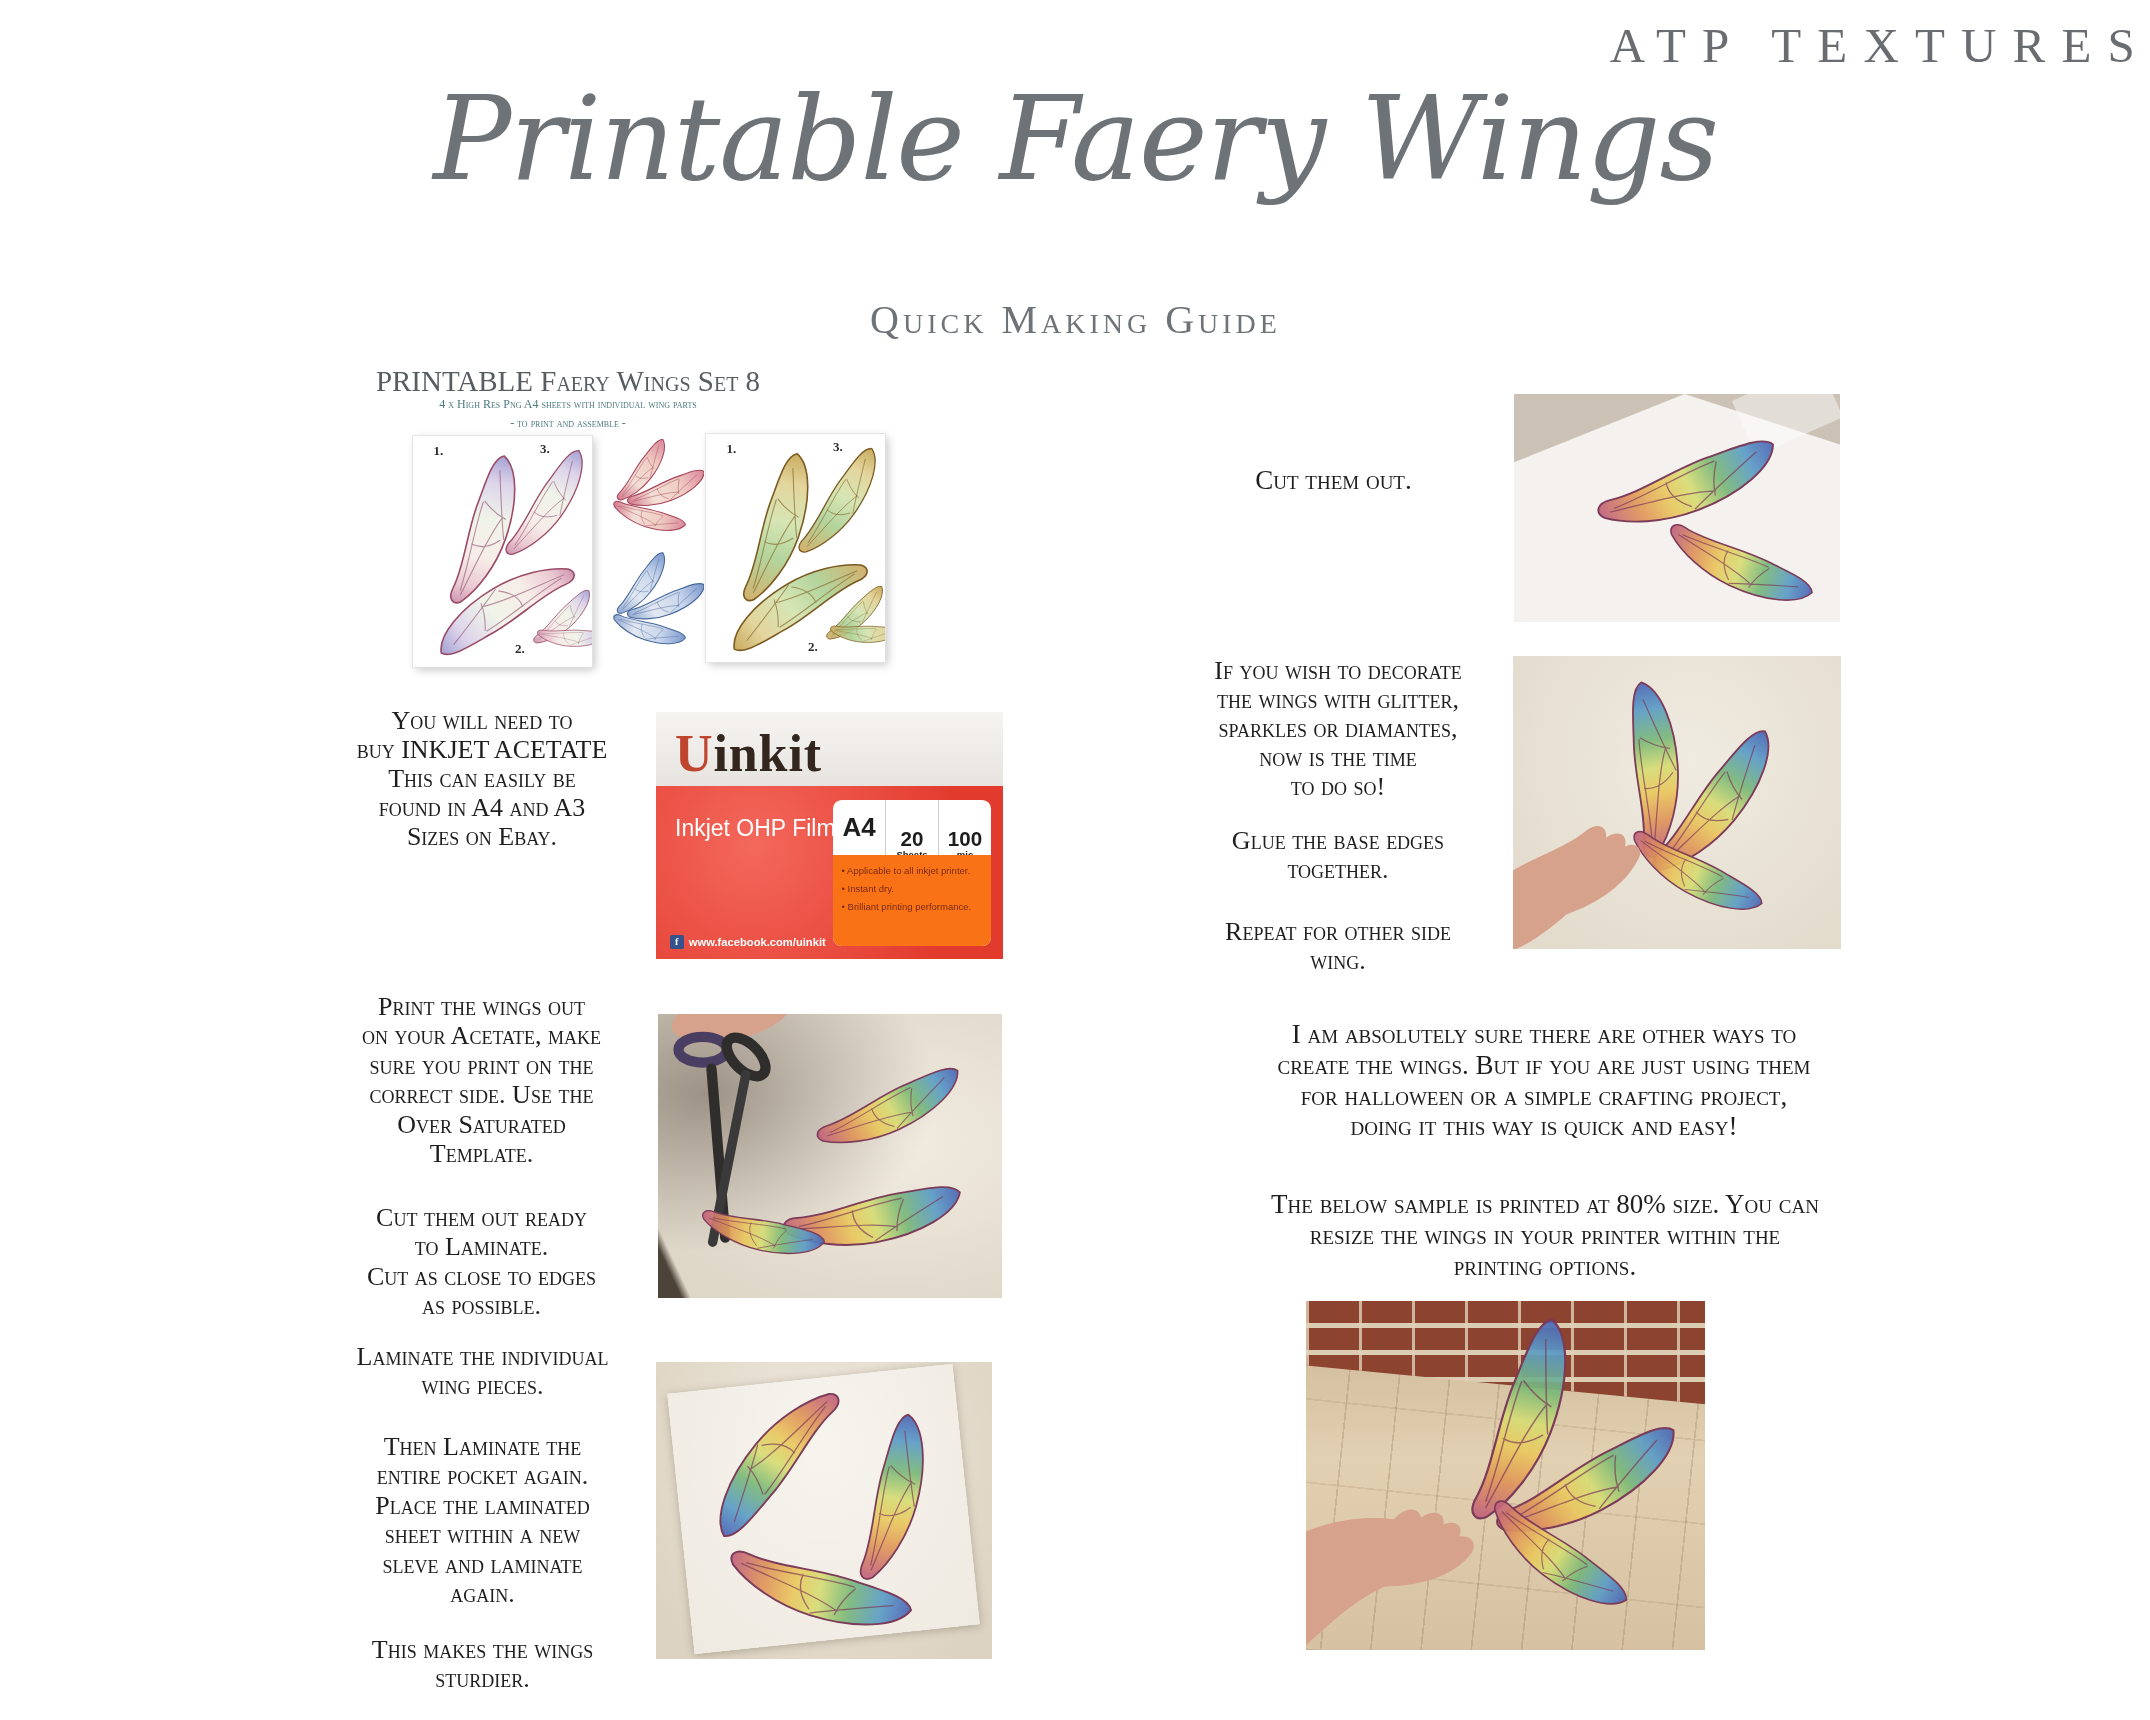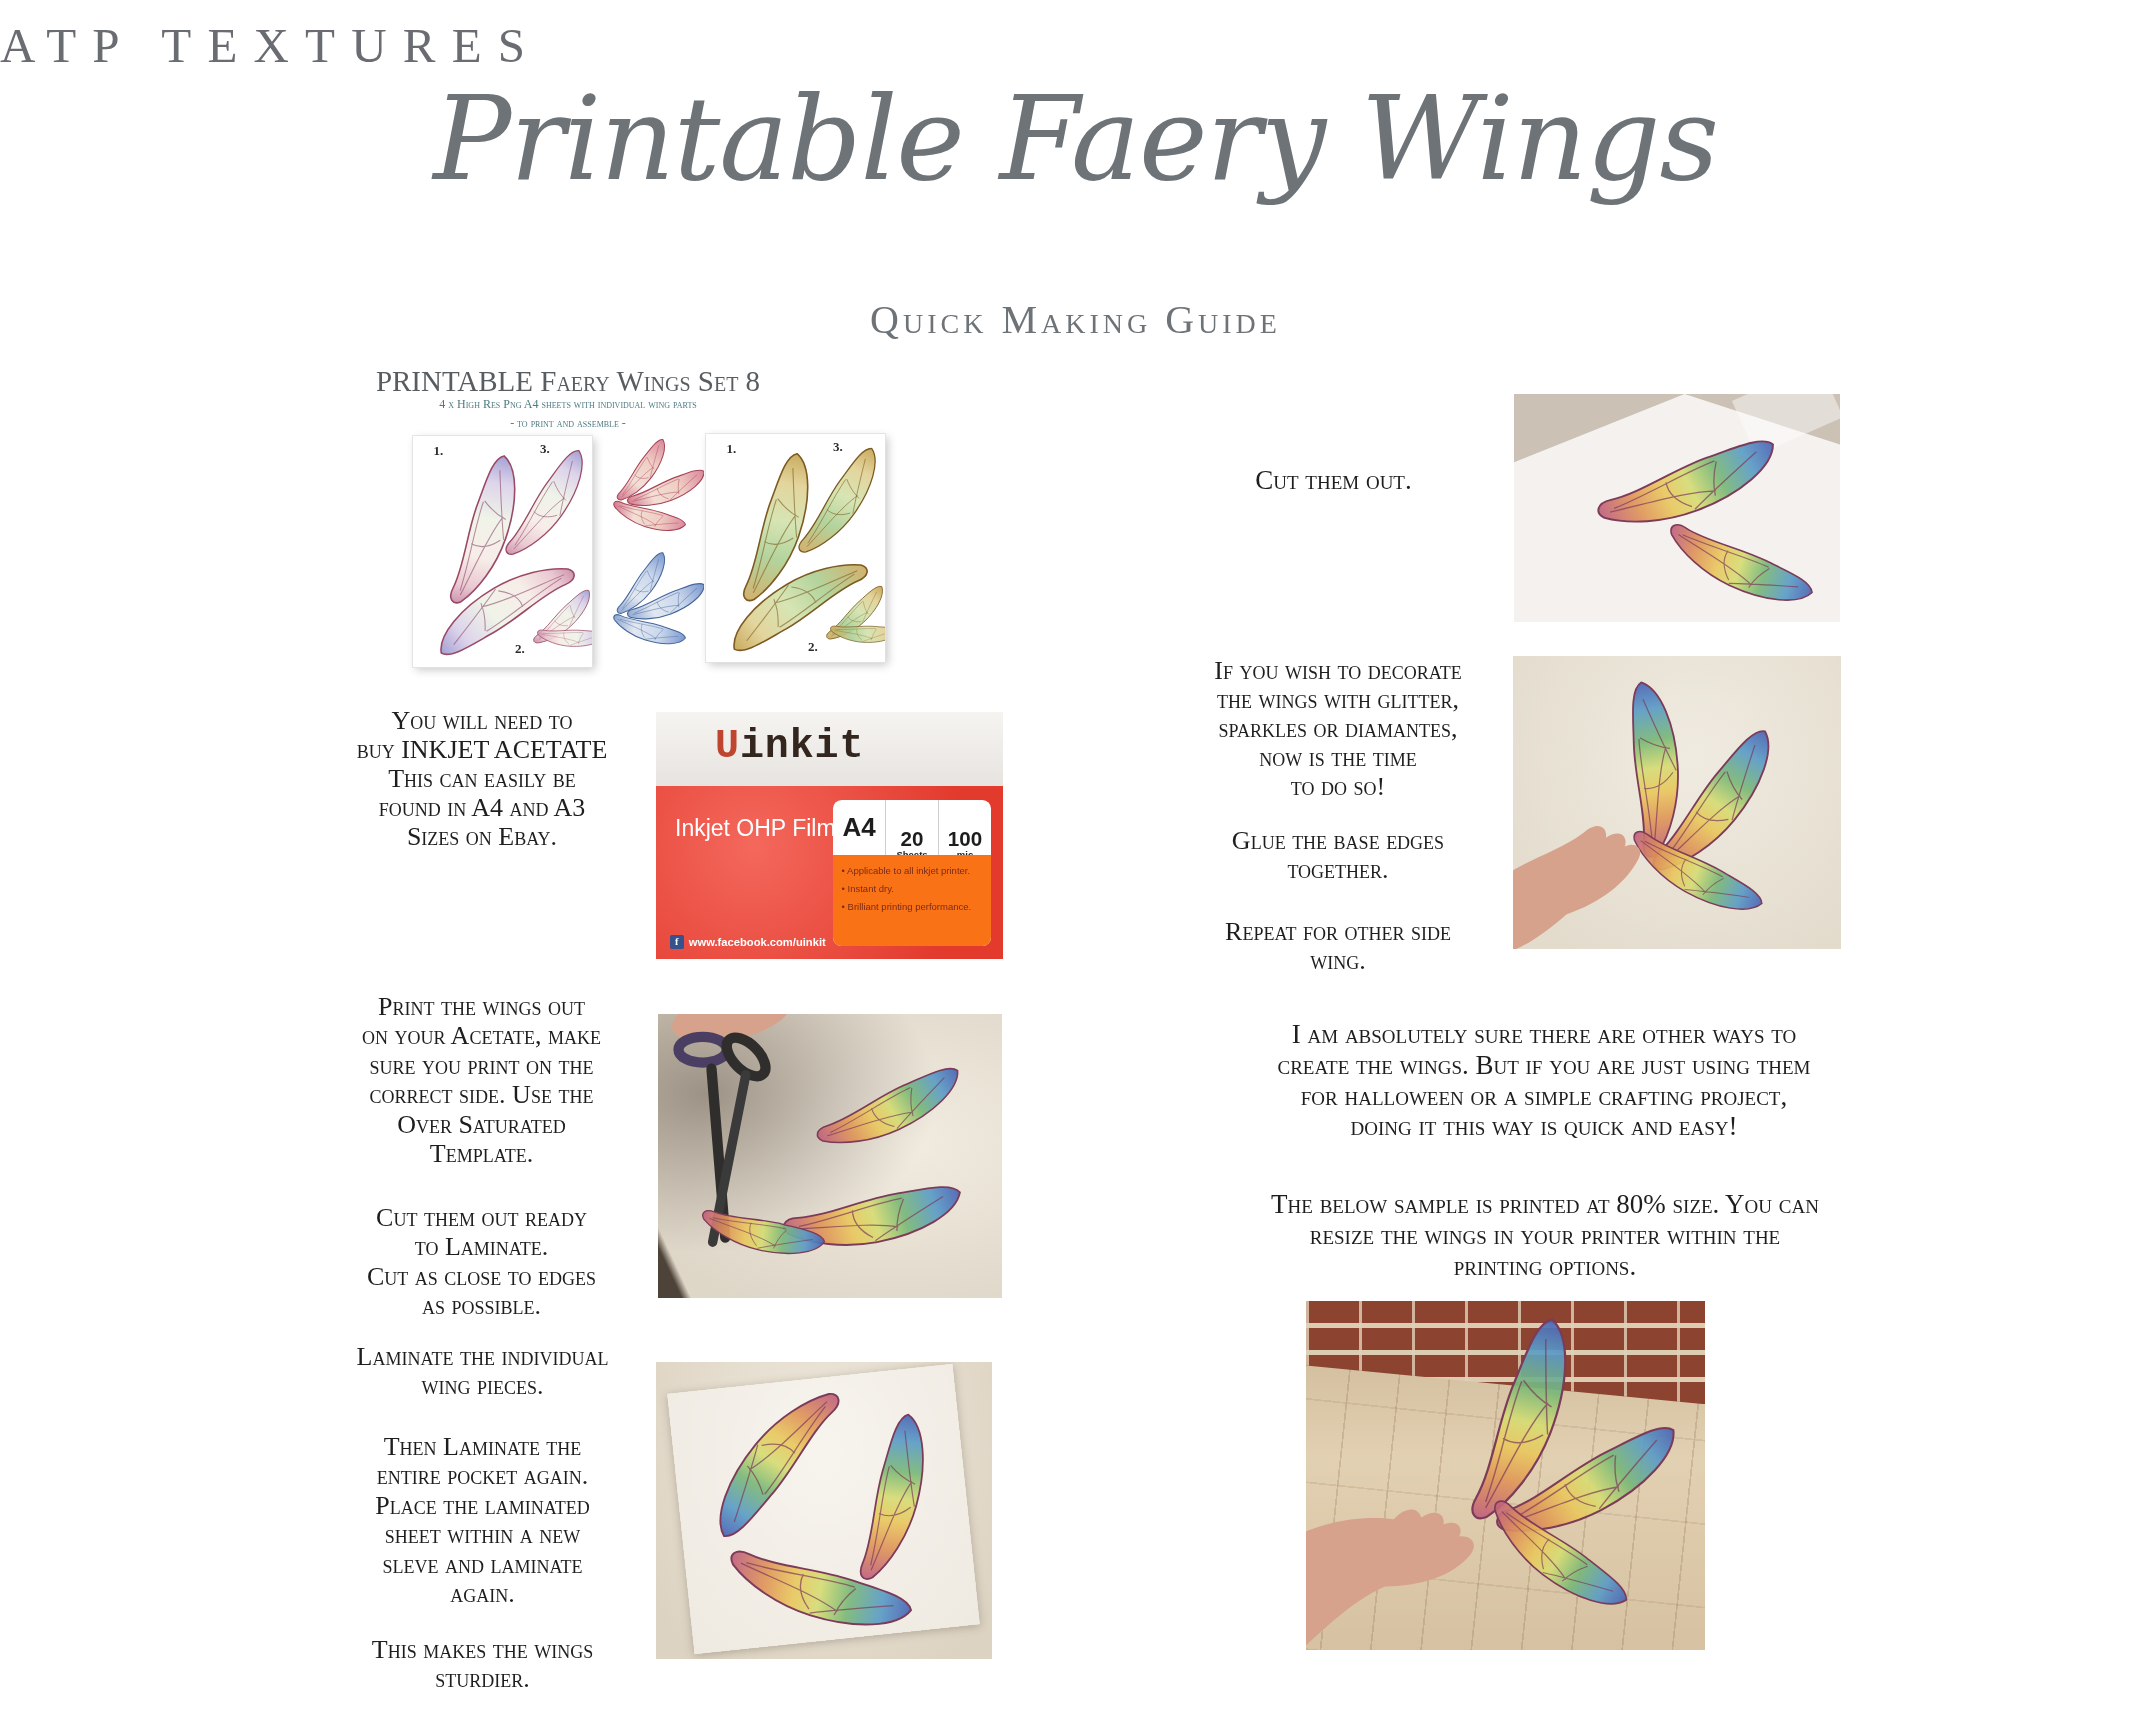--- a/index.html
+++ b/index.html
@@ -6,21 +6,21 @@
   body{
     position:relative;width:2151px;height:1721px;background:#ffffff;
     font-family:"Liberation Serif", serif;color:#1e1e1e;overflow:hidden;
   }
   .abs{position:absolute;}
   .step{
     position:absolute;text-align:center;font-variant:small-caps;
     white-space:pre-line;color:#1e1e1e;
   }
   
-  #brand{left:0;top:17px;width:2151px;text-align:left;font-size:49px;
+  #brand{left:0;top:17px;width:2151px;text-align:right;font-size:49px;
     letter-spacing:.33em;color:#696d72;}
   #main-title{left:0;top:71px;width:2151px;text-align:center;
     font-family:"DejaVu Serif", serif;font-style:italic;font-size:116px;
     color:#6e7378;letter-spacing:-.01em;}
   #subtitle{left:0;top:296px;width:2151px;text-align:center;
     font-variant:small-caps;font-size:40px;letter-spacing:.1em;color:#6e7378;}
   
   #product-name{left:241px;top:365px;width:654px;text-align:center;
     font-variant:small-caps;font-size:29px;color:#585d62;}
   .product-sub{left:241px;width:654px;text-align:center;font-variant:small-caps;
@@ -63,22 +63,22 @@
       linear-gradient(180deg,#cbb695,#e2d0b2 45%,#d6c2a2);}
   #photo-final .brick{position:absolute;left:0;top:0;width:100%;height:129px;
     background:
       repeating-linear-gradient(90deg, rgba(225,209,184,.8) 0 3.4px, rgba(0,0,0,0) 3.4px 53px),
       repeating-linear-gradient(180deg, #8c4330 0 22.4px, #dcccb2 22.4px 27px);
     clip-path:polygon(0 0,100% 0,100% 80%,0 50%);}
   
   .film-top{position:absolute;left:0;top:0;width:100%;height:74px;
     background:linear-gradient(180deg,#f6f4f1,#e7e4e0);}
   .film-logo{position:absolute;left:19px;top:12px;
-    font-family:Liberation Mono, monospace;font-weight:bold;font-size:40px;
-    color:#33261e;letter-spacing:0.9px;margin-left:40px;}
+    font-family:Liberation Serif, serif;font-weight:bold;font-size:52px;
+    color:#33261e;letter-spacing:0.9px;}
   .film-logo .u{color:#c0452e;}
   .film-body{position:absolute;left:0;top:74px;width:100%;height:173px;
     background:radial-gradient(circle at 28% 35%, #f4685c, #e23a2d 78%);}
   .film-name{position:absolute;left:19px;top:29px;color:#fff;
     font-family:"Liberation Sans", sans-serif;font-size:23px;}
   .spec{position:absolute;right:12px;top:13.8px;width:158px;height:146px;
     background:#fff;border-radius:8.6px;overflow:hidden;
     font-family:"Liberation Sans", sans-serif;}
   .spec-row{display:flex;height:55px;}
   .spec-cell{flex:1;display:flex;flex-direction:column;align-items:center;

